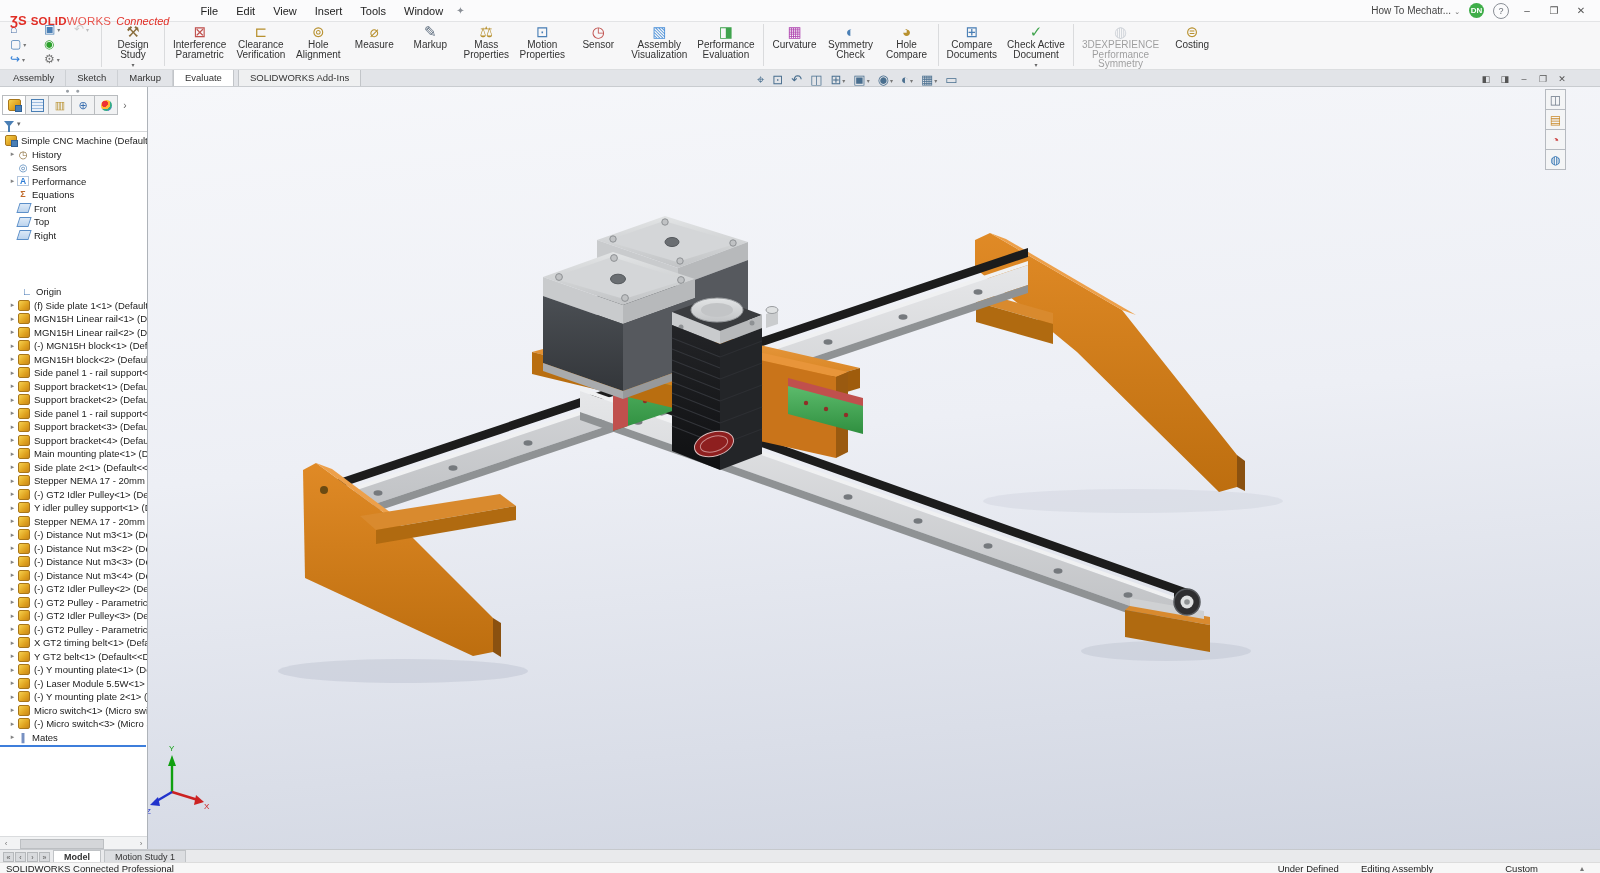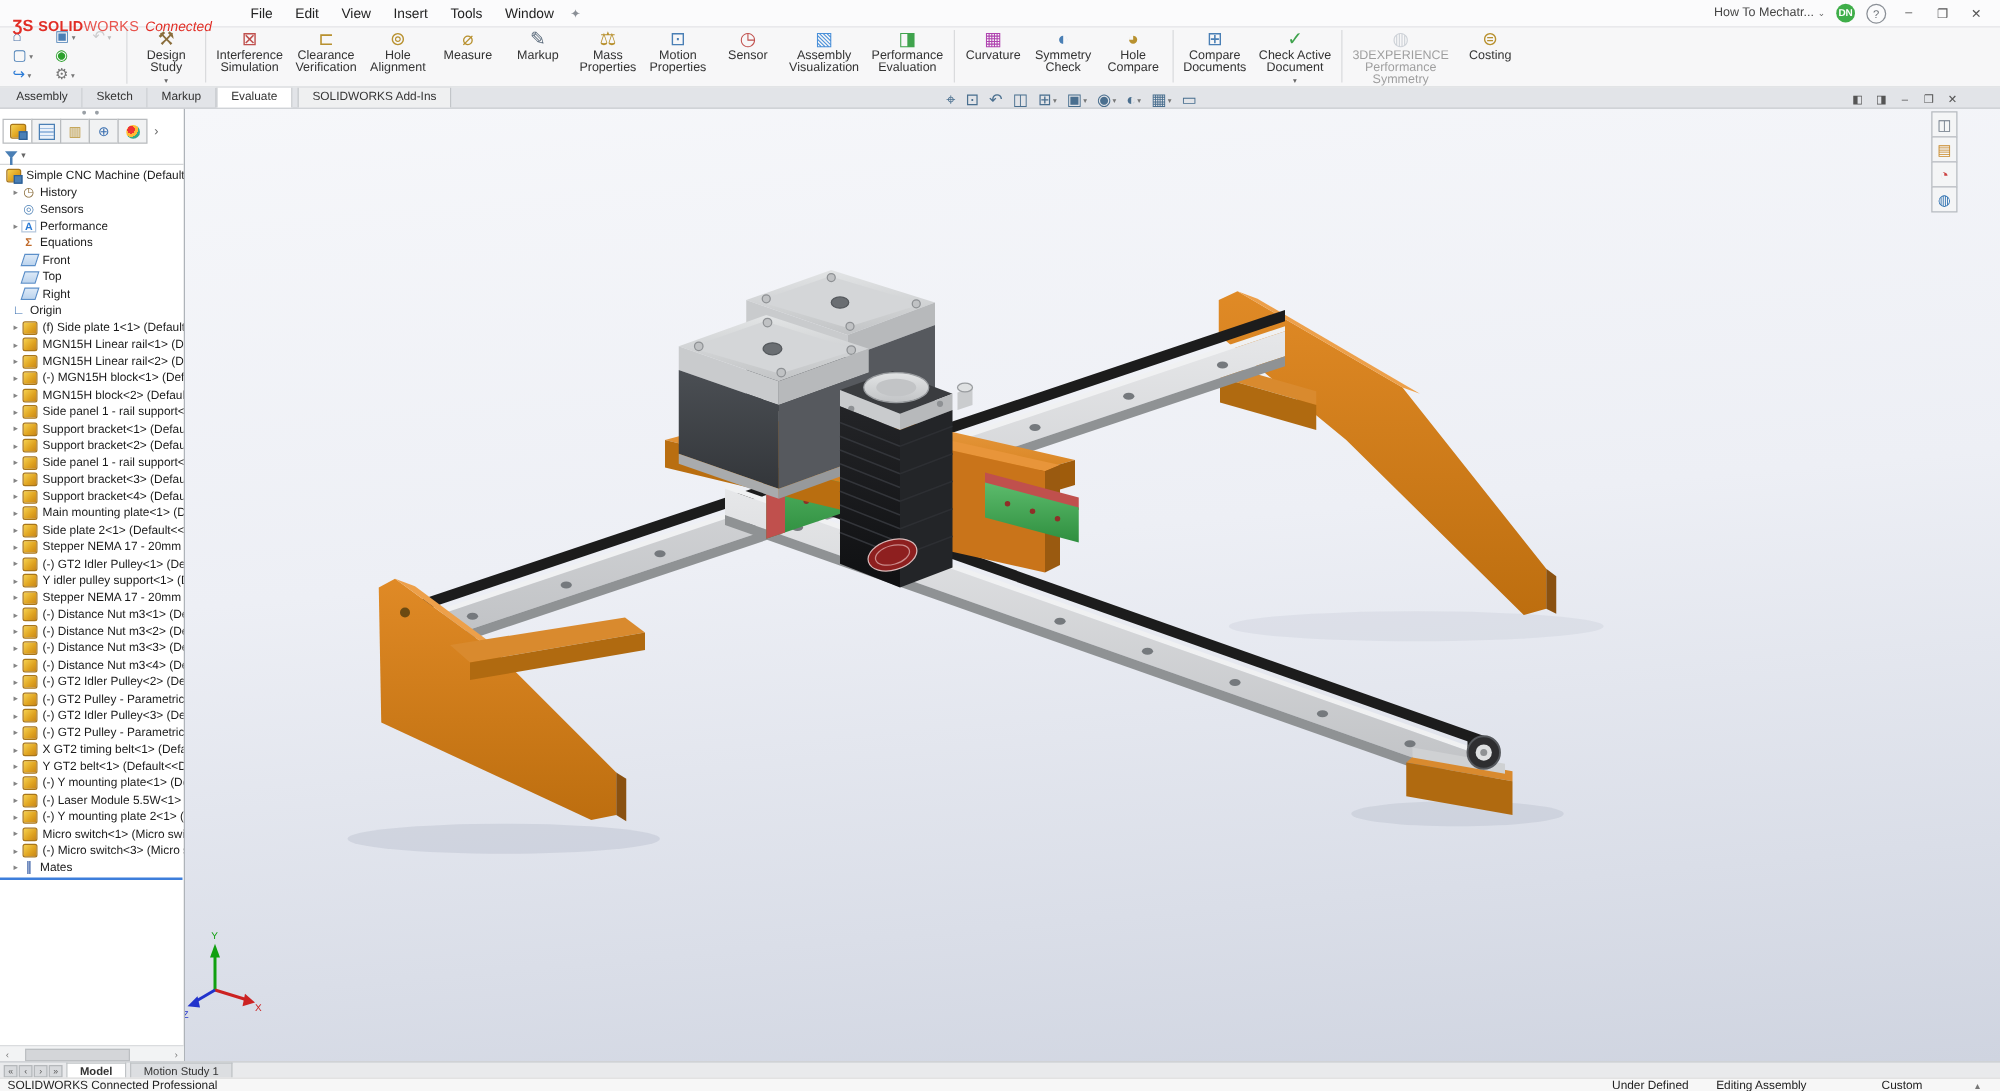--- a/index.html
+++ b/index.html
@@ -146,21 +146,21 @@
   .btab{height:12px;line-height:12px;padding:0 10px;font-size:9px;background:#dcdee1;
         border:1px solid #c0c3c6;border-bottom:none;margin-left:3px;color:#333;}
   .btab.active{background:#fff;font-weight:bold;}
   #statusbar{position:absolute;left:0;top:862px;width:1600px;height:11px;background:#f7f7f7;
              border-top:1px solid #dcdcdc;display:flex;align-items:center;font-size:9.5px;
              color:#222;padding:0 6px;box-sizing:border-box;z-index:26;}
   #statusleft{white-space:nowrap;}
   #statusspacer{flex:1;}
   #statusright{display:flex;align-items:center;gap:22px;margin-right:10px;}
   .sitem{white-space:nowrap;}
-  [data-name="status-custom-scale"]{margin-left:38px;}
+  [data-name="status-custom-scale"]{margin-left:50px;}
   [data-name="status-statusbar-expand"]{margin-left:20px;color:#777;font-size:8px;}
 </style>
 </head>
 <body>
 
 <div id="titlebar" data-name="titlebar">
   <div id="brand" data-name="solidworks-logo">
     <span class="mark" data-name="brand-mark-icon">ƷS</span>
     <span class="nb" data-name="brand-name-bold">SOLID</span>
     <span class="nl" data-name="brand-name-light">WORKS</span>
@@ -222,21 +222,21 @@
           <span class="rlab">Design</span>
           <span class="rlab">Study</span>
           <span class="rdd" data-name="dropdown-caret-icon">▾</span>
         </div>
       </div>
       <div class="rsep" data-name="ribbon-separator"></div>
       <div class="rgroup">
         <div class="rbtn" data-name="interference-detection-button">
           <span class="ricon" data-name="interference-detection-icon" style="color: rgb(192, 80, 77);">⊠</span>
           <span class="rlab">Interference</span>
-          <span class="rlab">Simulation</span>
+          <span class="rlab">Parametric</span>
         </div>
         <div class="rbtn" data-name="clearance-verification-button">
           <span class="ricon" data-name="clearance-verification-icon" style="color: rgb(184, 145, 47);">⊏</span>
           <span class="rlab">Clearance</span>
           <span class="rlab">Verification</span>
         </div>
         <div class="rbtn" data-name="hole-alignment-button">
           <span class="ricon" data-name="hole-alignment-icon" style="color: rgb(184, 145, 47);">⊚</span>
           <span class="rlab">Hole</span>
           <span class="rlab">Alignment</span>
@@ -393,21 +393,21 @@
       <div class="trow" data-name="tree-item" style="padding-left: 8px;">
         <span class="texp" data-name="expander-icon"></span>
         <span class="ticon ticon-plane" data-name="plane-icon"></span>
         <span class="tlabel" data-name="tree-item-label">Top</span>
       </div>
       <div class="trow" data-name="tree-item" style="padding-left: 8px;">
         <span class="texp" data-name="expander-icon"></span>
         <span class="ticon ticon-plane" data-name="plane-icon"></span>
         <span class="tlabel" data-name="tree-item-label">Right</span>
       </div>
-      <div class="trow" data-name="tree-item" style="padding-left: 0;">
+      <div class="trow" data-name="tree-item" style="padding-left: 12px; margin-top: 43px;">
         <span class="texp" data-name="expander-icon"></span>
         <span class="ticon ticon-origin" data-name="origin-icon"></span>
         <span class="tlabel" data-name="tree-item-label">Origin</span>
       </div>
       <div class="trow" data-name="tree-item" style="padding-left: 8px;">
         <span class="texp" data-name="expander-icon">▸</span>
         <span class="ticon ticon-part" data-name="part-icon"></span>
         <span class="tlabel" data-name="tree-item-label">(f) Side plate 1&lt;1&gt; (Default&lt;&lt;Defau</span>
       </div>
       <div class="trow" data-name="tree-item" style="padding-left: 8px;">

